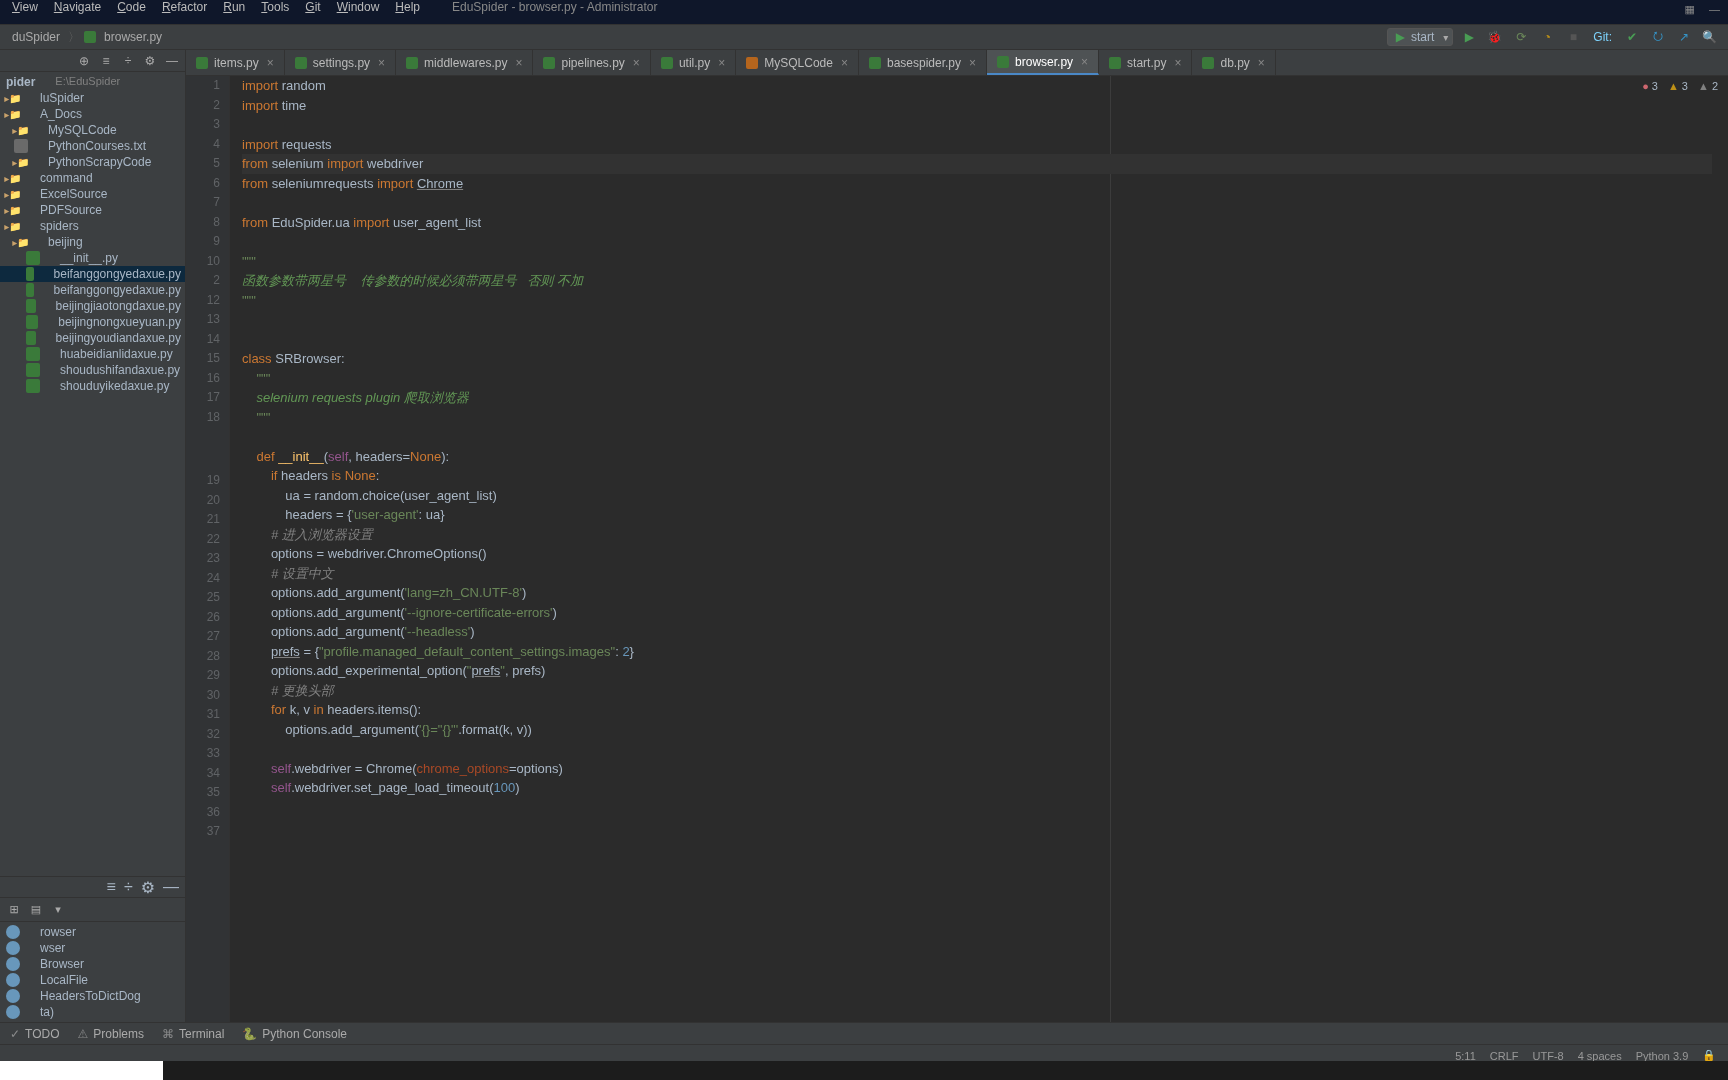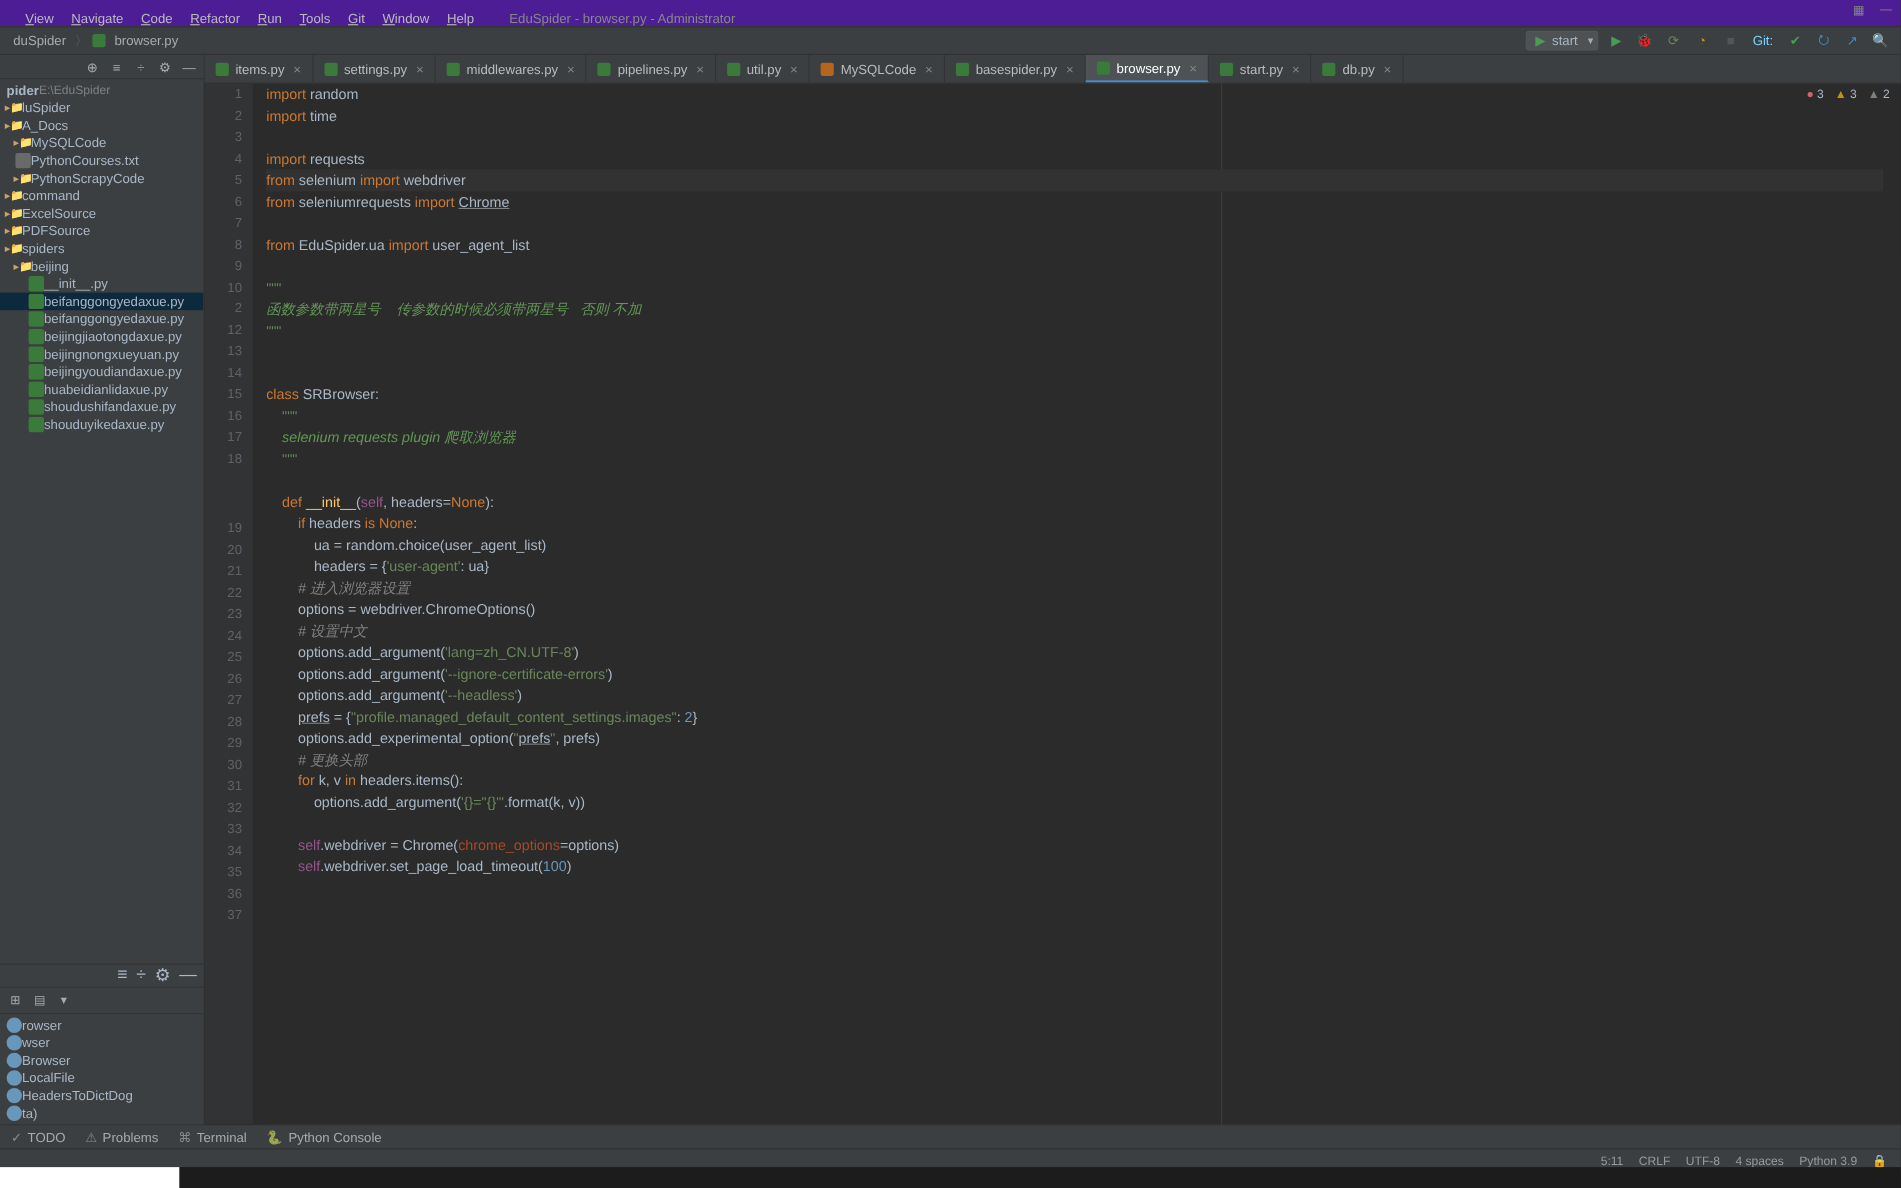--- a/index.html
+++ b/index.html
@@ -1,19 +1,19 @@
 <!DOCTYPE html>
 <html><head>
 <meta charset="utf-8">
 <style>
 * { margin: 0; padding: 0; box-sizing: border-box; font-family: 'Segoe UI', Arial, sans-serif; }
 body { background: #2b2b2b; color: #a9b7c6; overflow: hidden; width: 1728px; height: 1080px; }
 
 
-.menubar { height: 24px; background: #4c1d95; display: flex; align-items: flex-end; padding: 0 15px; font-size: 12px; color: #bbbbbb; }
+.menubar { height: 24px; background: #0f172a; display: flex; align-items: flex-start; padding: 0 4px; font-size: 12px; color: #bbbbbb; }
 .menubar .menu-item { padding: 0 8px; cursor: pointer; }
 .menubar .menu-item u { text-decoration: underline; }
 .menubar .title { margin-left: 24px; color: #888; }
 
 
 .navbar { height: 26px; background: #3c3f41; display: flex; align-items: center; justify-content: space-between; border-top: 1px solid #323232; border-bottom: 1px solid #323232; font-size: 12px; padding: 0 8px; }
 .navbar .crumbs { display: flex; align-items: center; gap: 4px; color: #aaa; }
 .navbar .crumb { padding: 2px 4px; }
 .navbar .rhs { display: flex; align-items: center; gap: 6px; }
 .runconfig { background: #4e5254; border: 1px solid #555; border-radius: 3px; padding: 1px 18px 1px 8px; display: flex; align-items: center; gap: 6px; position: relative; }
@@ -24,21 +24,21 @@
 .git-label { color: #7dd3fc; margin: 0 4px; }
 .check { color: #499c54; }
 .arrow-blue { color: #3592c4; }
 
 
 .main { display: flex; height: calc(100% - 24px - 26px - 22px - 36px); }
 .tool-header { height: 22px; background: #3c3f41; display: flex; align-items: center; justify-content: flex-end; padding: 0 6px; gap: 8px; border-bottom: 1px solid #323232; }
 .tool-header .ticon { width: 14px; height: 14px; color: #aaa; cursor: pointer; font-size: 12px; display:flex; align-items:center; justify-content:center;}
 .project-panel { width: 186px; background: #3c3f41; display: flex; flex-direction: column; border-right: 1px solid #323232; }
 .tree { flex: 1; overflow: auto; font-size: 12px; padding: 2px 0; }
-.tree-item { padding: 1px 4px 1px 6px; display: flex; align-items: center; gap: 0; white-space: nowrap; cursor: pointer; }
+.tree-item { padding: 1px 4px 1px 6px; display: flex; align-items: flex-start; gap: 20px; white-space: nowrap; cursor: pointer; }
 .tree-item.selected { background: #0d293e; }
 .tree-item .fname { color: #a9b7c6; }
 .tree-item .fname.dim { color: #808080; font-size: 11px; }
 .tree-item .ficon { width: 14px; height: 14px; display: inline-flex; align-items: center; justify-content: center; font-size: 10px; }
 .ind1 { padding-left: 14px; } .ind2 { padding-left: 26px; }
 .folder { color: #c9a26b; }
 
 .structure-bar { height: 22px; background: #3c3f41; display:flex; align-items:center; justify-content:flex-end; padding:0 6px; gap:8px; border-top:1px solid #323232; border-bottom:1px solid #323232;}
 .structure { flex:0 0 auto; background:#3c3f41; font-size:12px;}
 .struct-tb { height:24px; display:flex; align-items:center; gap:6px; padding:0 6px; border-bottom:1px solid #323232;}

